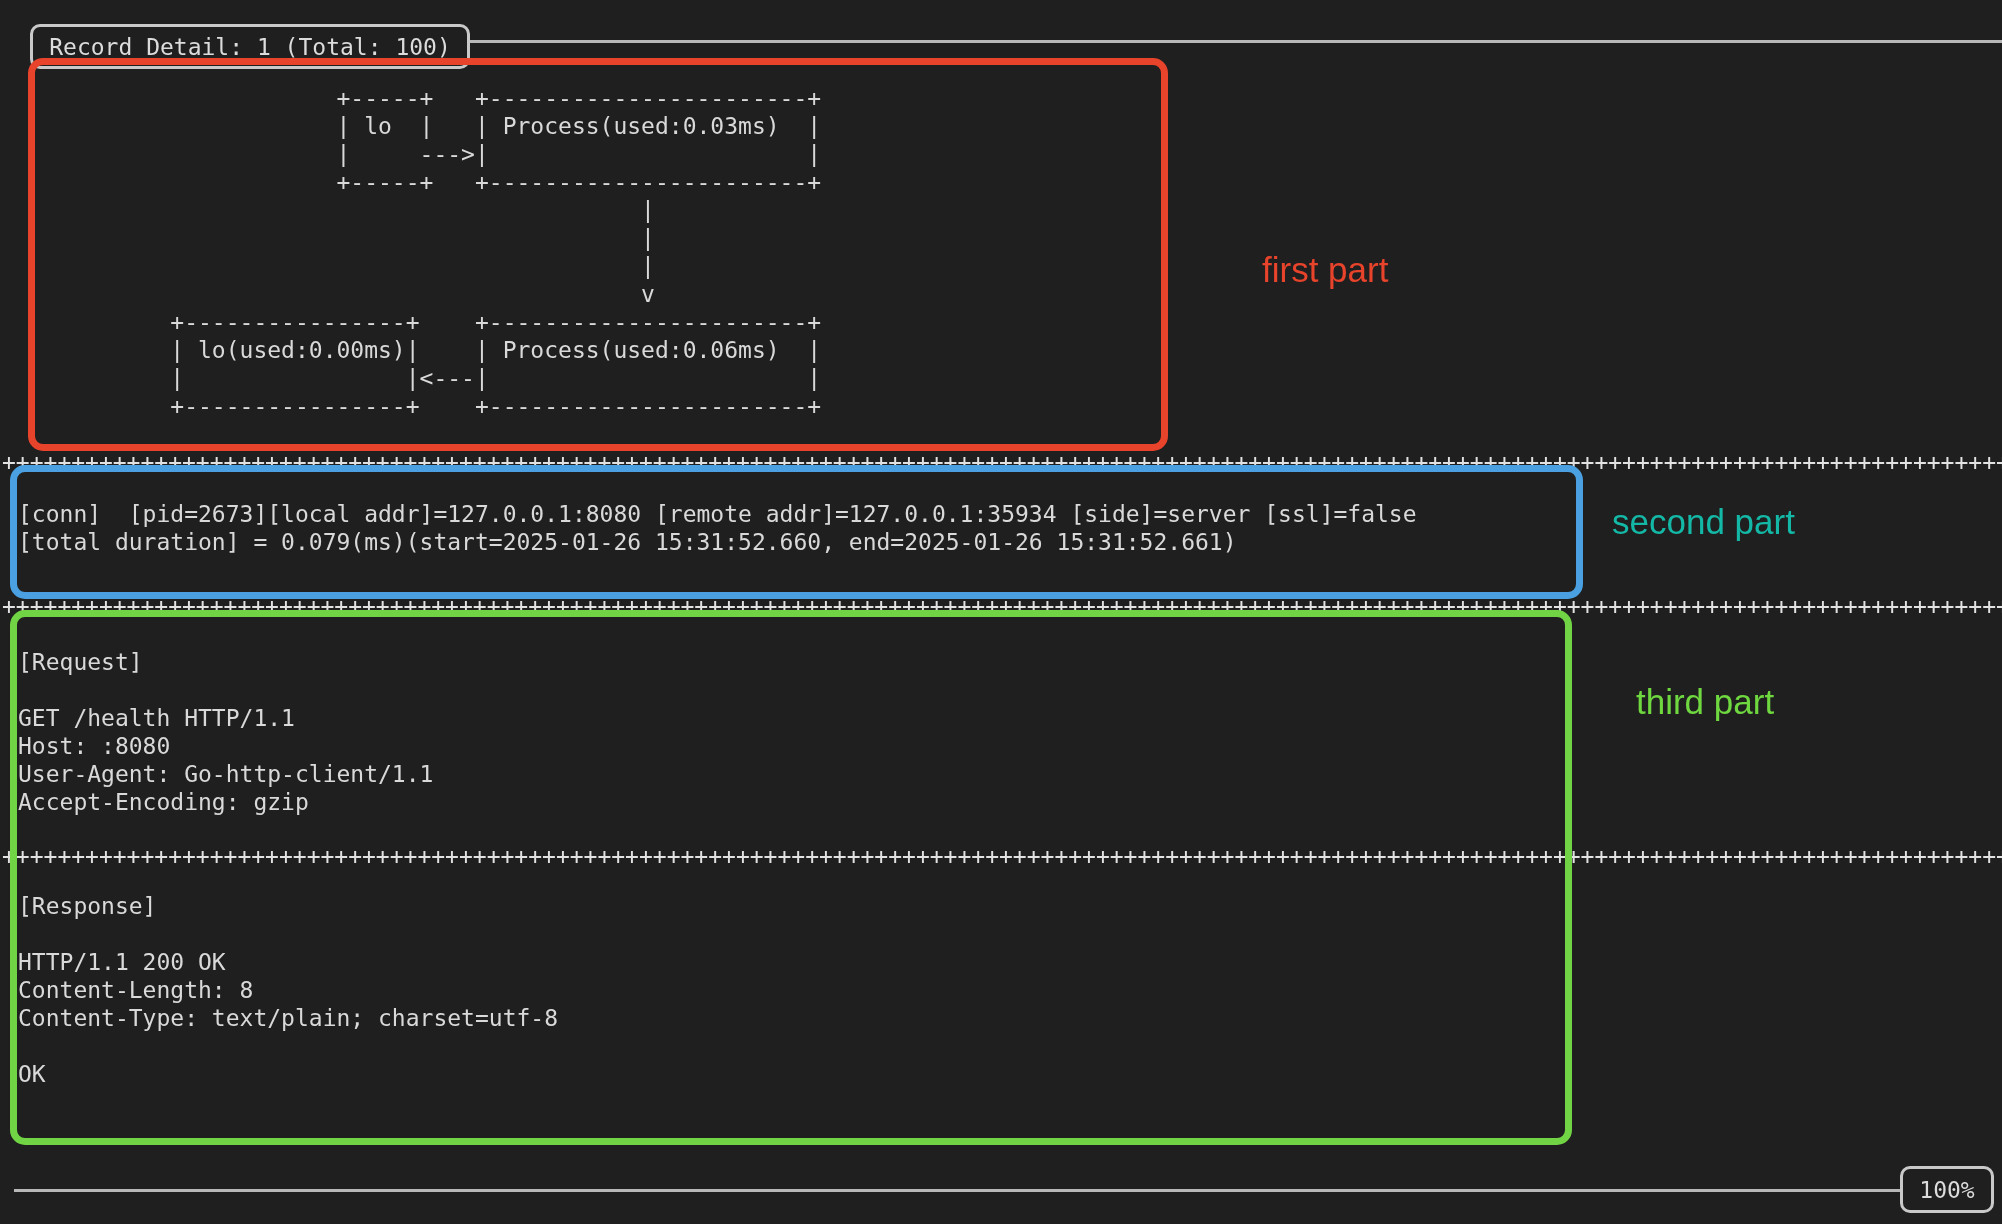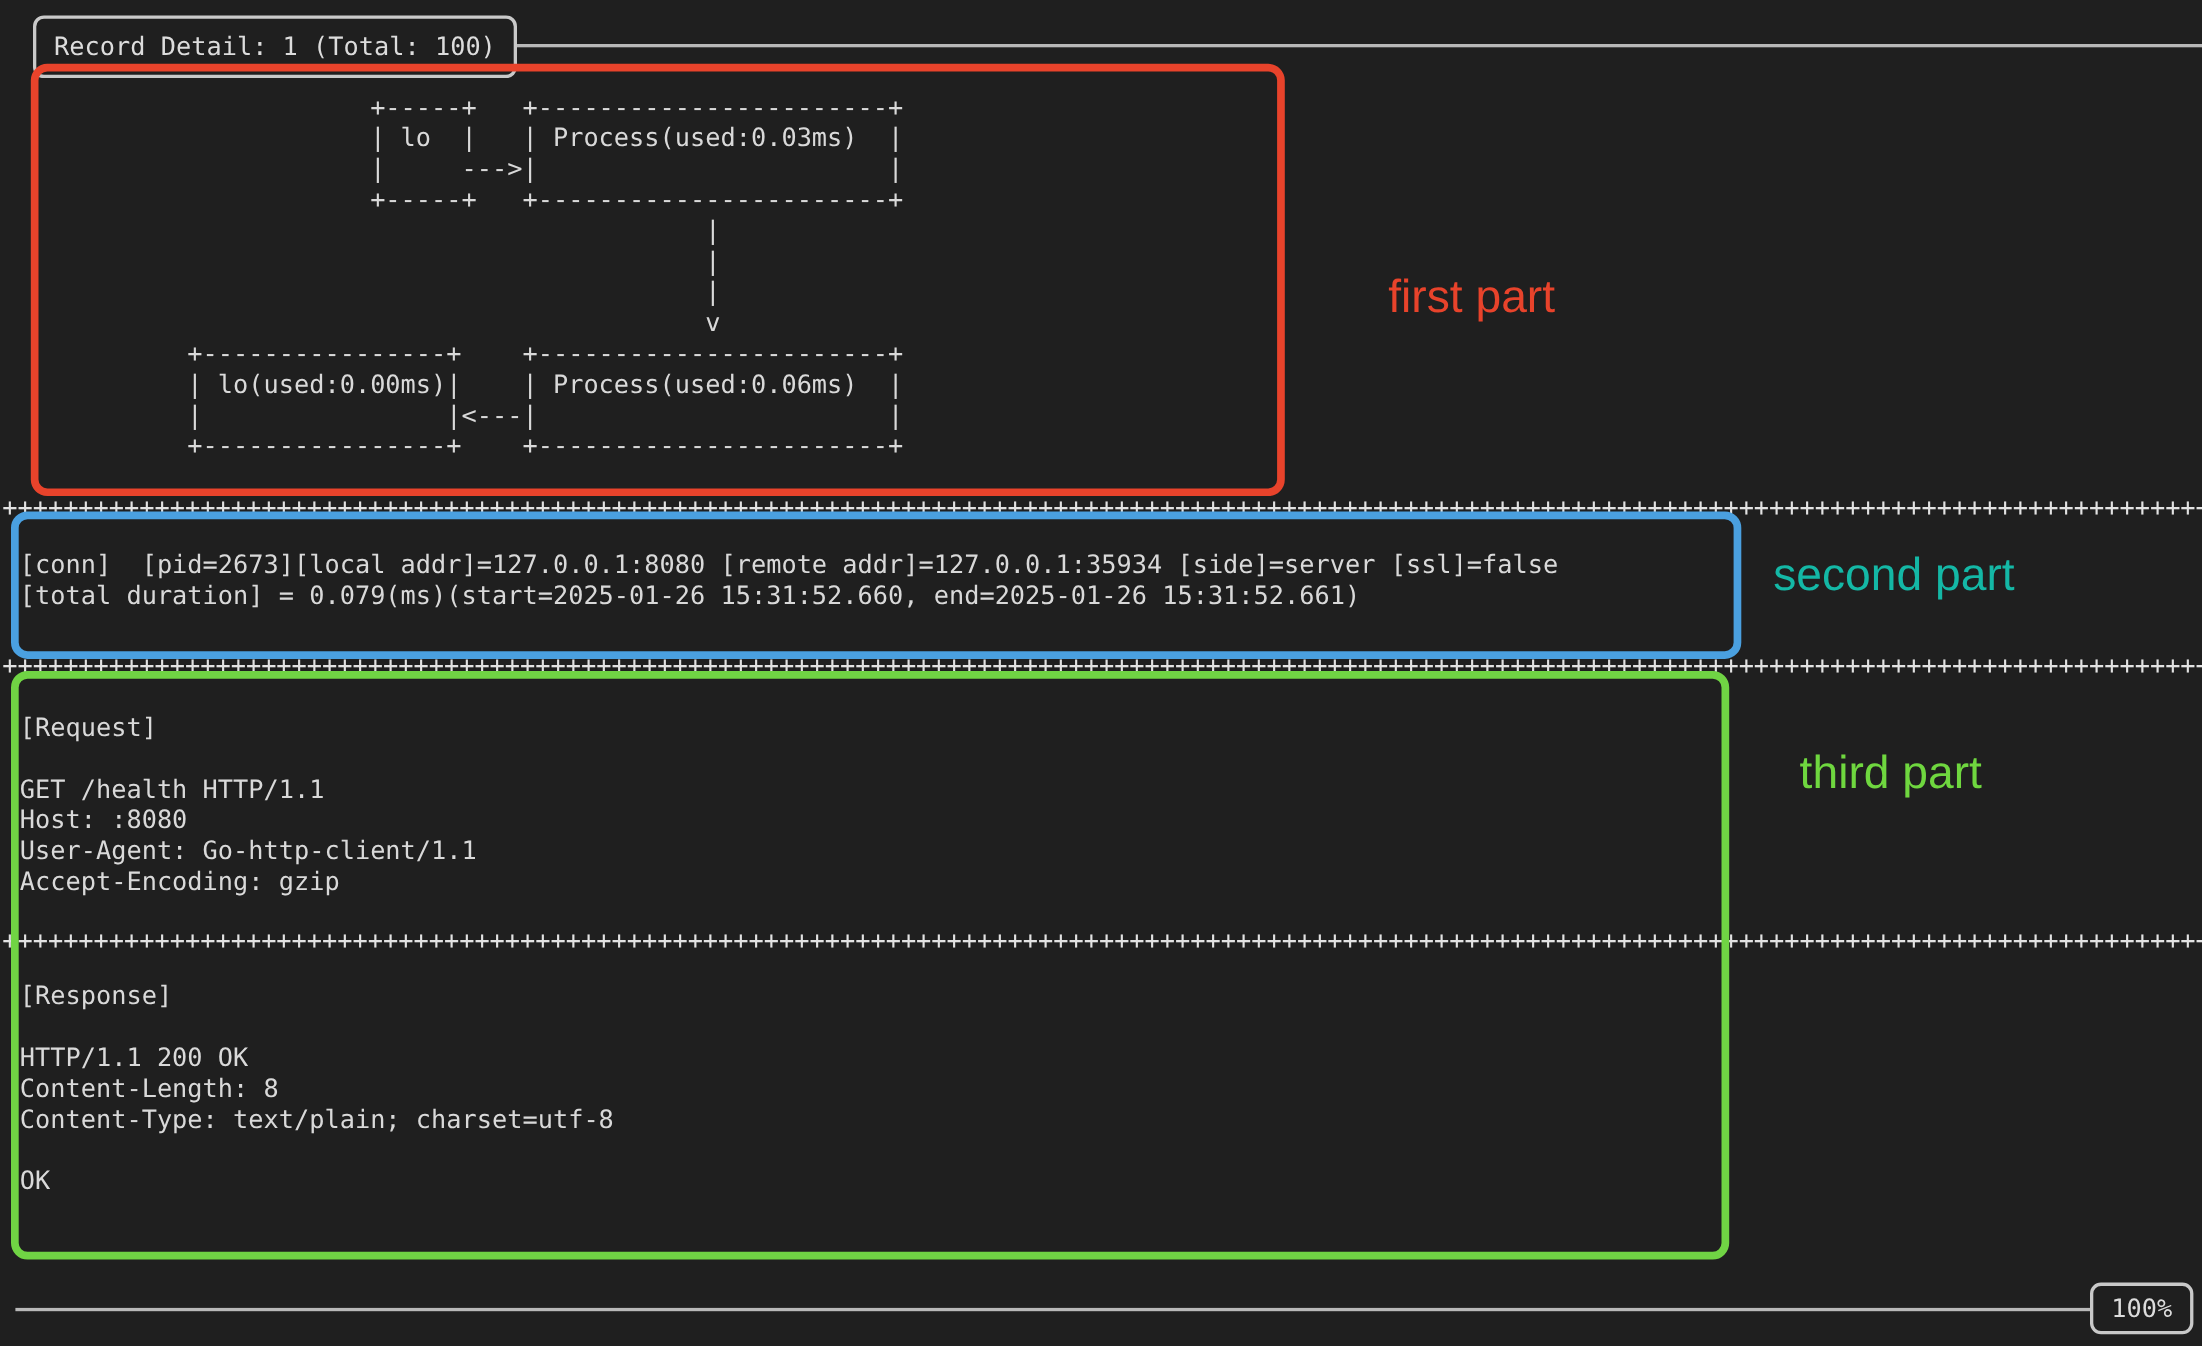--- a/index.html
+++ b/index.html
@@ -39,39 +39,39 @@
     background:transparent;
     z-index:10;
     pointer-events:none;
   }
   .ann-red{border-color:#e8432b;}
   .ann-blue{border-color:#4aa0e0;}
   .ann-green{border-color:#70d444;}
   .ann-label{
     position:absolute;
     font-family:"Liberation Sans",sans-serif;
-    font-size:42px;
+    font-size:35px;
     line-height:48px;
     font-weight:400;
     z-index:11;
     white-space:pre;
   }
   .lbl-red{color:#e8432b;}
   .lbl-blue{color:#14b8a6;}
   .lbl-green{color:#6fd73f;}
 </style>
 </head>
 <body>
 
 <div class="screen">
 
   <div class="hline" style="left:450px;top:40px;width:1552px;"></div>
   <div class="hline" style="left:14px;top:1189px;width:1892px;"></div>
 
-  <div class="framebox" style="left:30px;top:14px;width:440px;height:57px;">
+  <div class="framebox" style="left:30px;top:24px;width:440px;height:45px;">
     <span>Record Detail: 1 (Total: 100)</span>
   </div>
 
   <div class="framebox" style="left:1900px;top:1166px;width:94px;height:47px;">
     <span>100%</span>
   </div>
 
   <div class="tblock" style="left:18px;top:84px;">
     <div class="tline">                       +-----+   +-----------------------+</div>
     <div class="tline">                       | lo  |   | Process(used:0.03ms)  |</div>

